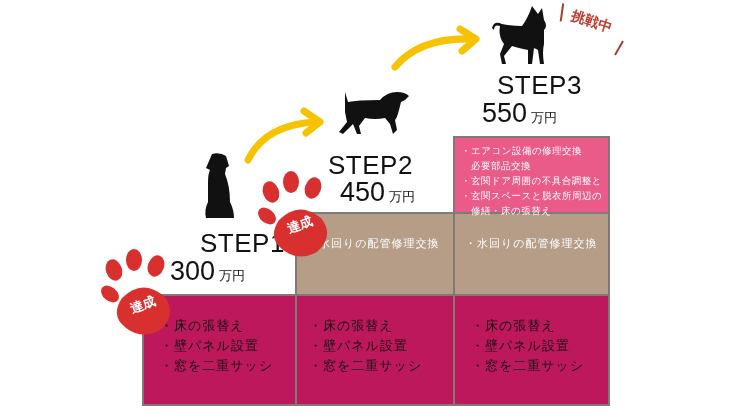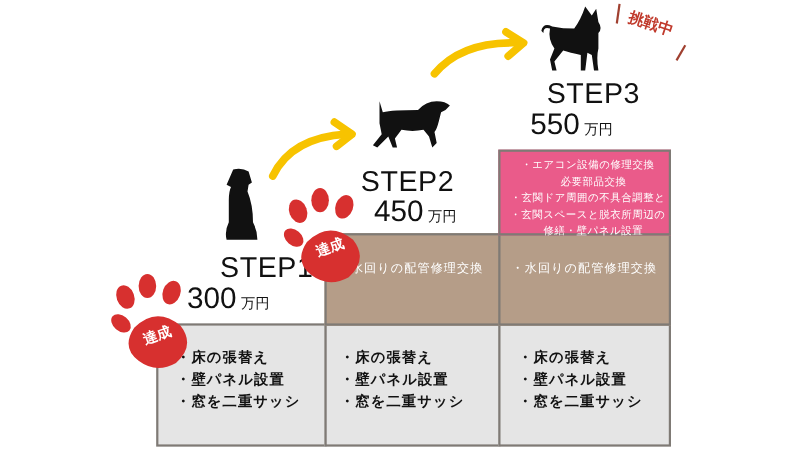--- a/index.html
+++ b/index.html
@@ -2,27 +2,27 @@
 <html><head>
 <meta charset="utf-8">
 <style>
   html,body{margin:0;padding:0;background:#fff;}
   body{width:736px;height:414px;position:relative;overflow:hidden;font-family:"DejaVu Sans",sans-serif;color:#111;}
   .abs{position:absolute;}
   .step-label{font-family:"Liberation Sans",sans-serif;font-size:26px;letter-spacing:0.5px;}
   .price{font-family:"Liberation Sans",sans-serif;font-size:27px;}
   .price .unit{font-size:13px;margin-left:4px;}
   .box{position:absolute;box-sizing:border-box;border:2px solid #7f7a75;}
-  .yellow{background:#e5e5e5;font-weight:bold;}
+  .yellow{background:#be185d;}
   .brown{background:#b59d88;color:#fff;}
   .pink{background:#ea5b8a;color:#fff;}
   .list{margin:0;padding:0;list-style:none;}
   .ylist li{font-size:13px;line-height:20px;letter-spacing:1px;}
   .ylist li::before{content:"・";}
-  .plist li{font-size:9.5px;line-height:15px;letter-spacing:0.5px;text-align:center;}
+  .plist li{font-size:9.5px;line-height:15px;letter-spacing:0.5px;}
   .btxt{font-size:11px;letter-spacing:1px;}
   .paw-label{color:#fff;font-size:13px;font-weight:bold;}
 </style>
 </head>
 <body>
 
 <div class="box yellow" style="left:142px;top:294px;width:155px;height:112px;">
   <ul class="list ylist" style="margin:20px 0 0 16px;">
     <li>床の張替え</li>
     <li>壁パネル設置</li>
@@ -50,21 +50,21 @@
 <div class="box brown" style="left:453px;top:212px;width:157px;height:84px;">
   <div class="btxt" style="margin:22px 0 0 10px;">・水回りの配管修理交換</div>
 </div>
 
 <div class="box pink" style="left:453px;top:136px;width:157px;height:78px;">
   <ul class="list plist" style="margin:5px 0 0 6px;">
     <li>・エアコン設備の修理交換</li>
     <li>　必要部品交換</li>
     <li>・玄関ドア周囲の不具合調整と</li>
     <li>・玄関スペースと脱衣所周辺の</li>
-    <li>　修繕・壁パネル設置</li>
+    <li>　修繕・床の張替え</li>
   </ul>
 </div>
 
 <svg class="abs" style="left:240px;top:105px;" width="90" height="60" viewBox="0 0 90 60">
   <path d="M8 55 Q25 20 75 17" stroke="#f7c300" stroke-width="7" fill="none" stroke-linecap="round"></path>
   <path d="M64 6 L80 17 L66 28" stroke="#f7c300" stroke-width="7" fill="none" stroke-linecap="round" stroke-linejoin="round"></path>
 </svg>
 <svg class="abs" style="left:390px;top:25px;" width="100" height="50" viewBox="0 0 100 50">
   <path d="M5 42 Q30 12 82 14" stroke="#f7c300" stroke-width="7" fill="none" stroke-linecap="round"></path>
   <path d="M70 4 L86 14 L72 26" stroke="#f7c300" stroke-width="7" fill="none" stroke-linecap="round" stroke-linejoin="round"></path>

